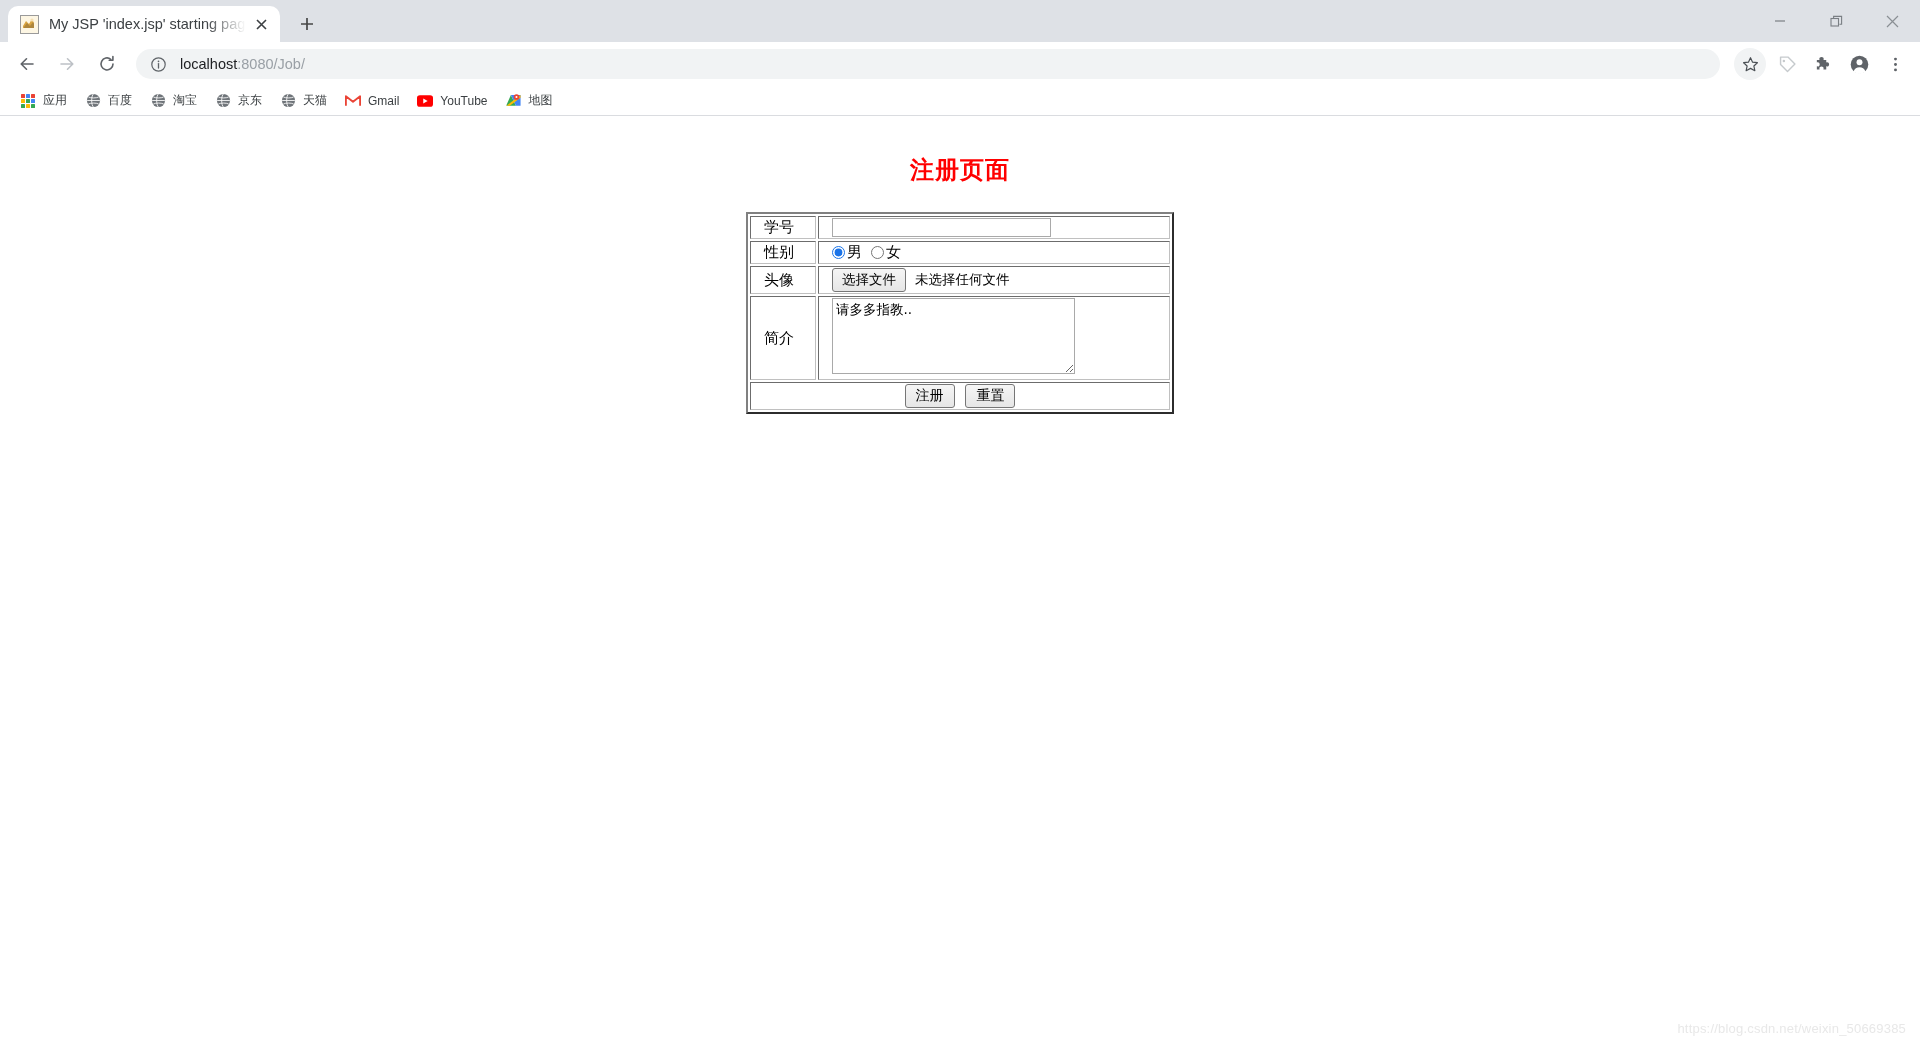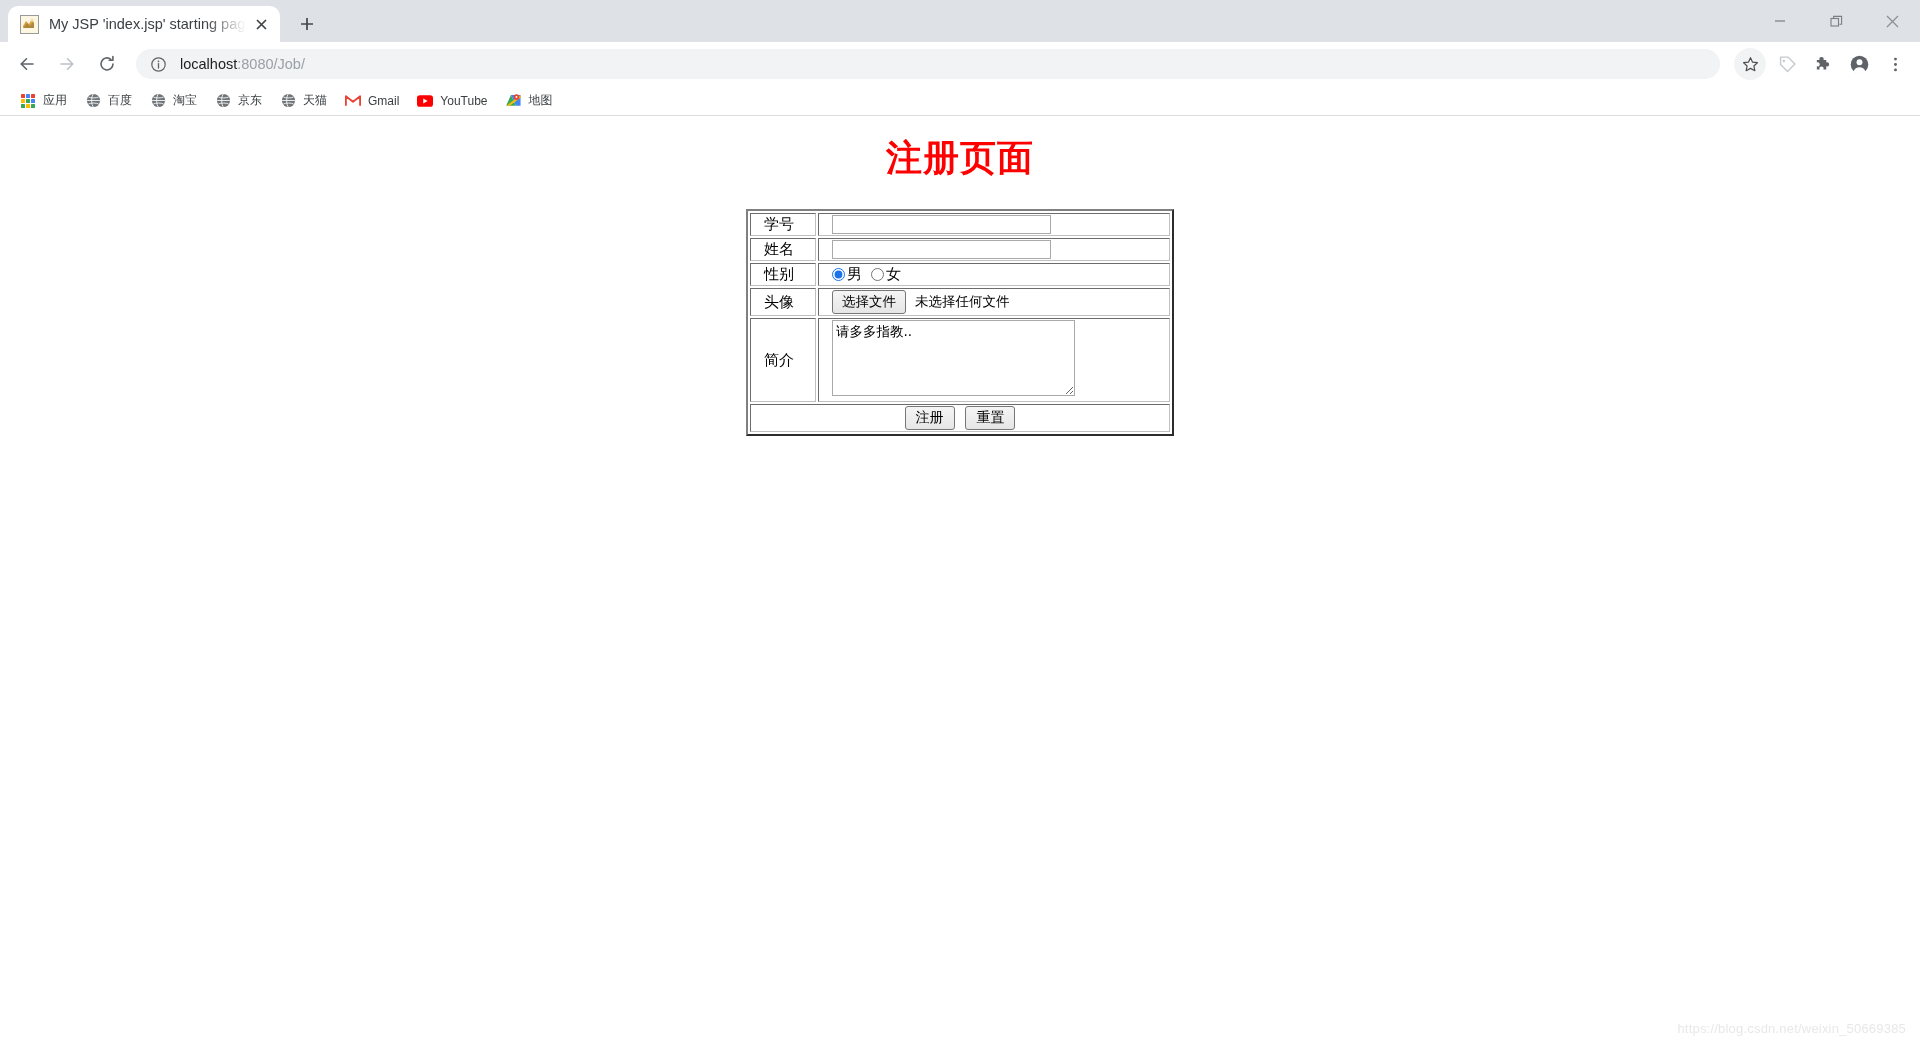--- a/index.html
+++ b/index.html
@@ -199,24 +199,24 @@
   .viewport {
     position: relative;
     height: 926px;
     background: #ffffff;
     overflow: hidden;
   }
 
   .page-title {
     text-align: center;
     color: #ff0000;
-    font-size: 36px;
+    font-size: 24px;
     font-weight: bold;
     font-family: "DejaVu Sans", "Liberation Sans", sans-serif;
-    margin: 18px 0 0 0;
+    margin: 38px 0 0 0;
     letter-spacing: 1px;
   }
 
   .form-wrap {
     display: flex;
     justify-content: center;
     margin-top: 26px;
   }
 
   table.reg {
@@ -541,26 +541,20 @@
       <table class="reg">
         <tbody>
 
           <tr>
             <td class="lbl">学号</td>
             <td class="fld">
               <input class="txt" type="text" value="" style="">
             </td>
           </tr>
 
-          <tr>
-            <td class="lbl">姓名</td>
-            <td class="fld">
-              <input class="txt" type="text" value="" style="">
-            </td>
-          </tr>
 
           <tr>
             <td class="lbl">性别</td>
             <td class="fld">
               <div class="radio-row">
                 <label class="opt">
                   <input type="radio" name="gender" checked="" style="">
                   <span>男</span>
                 </label>
                 <label class="opt">

